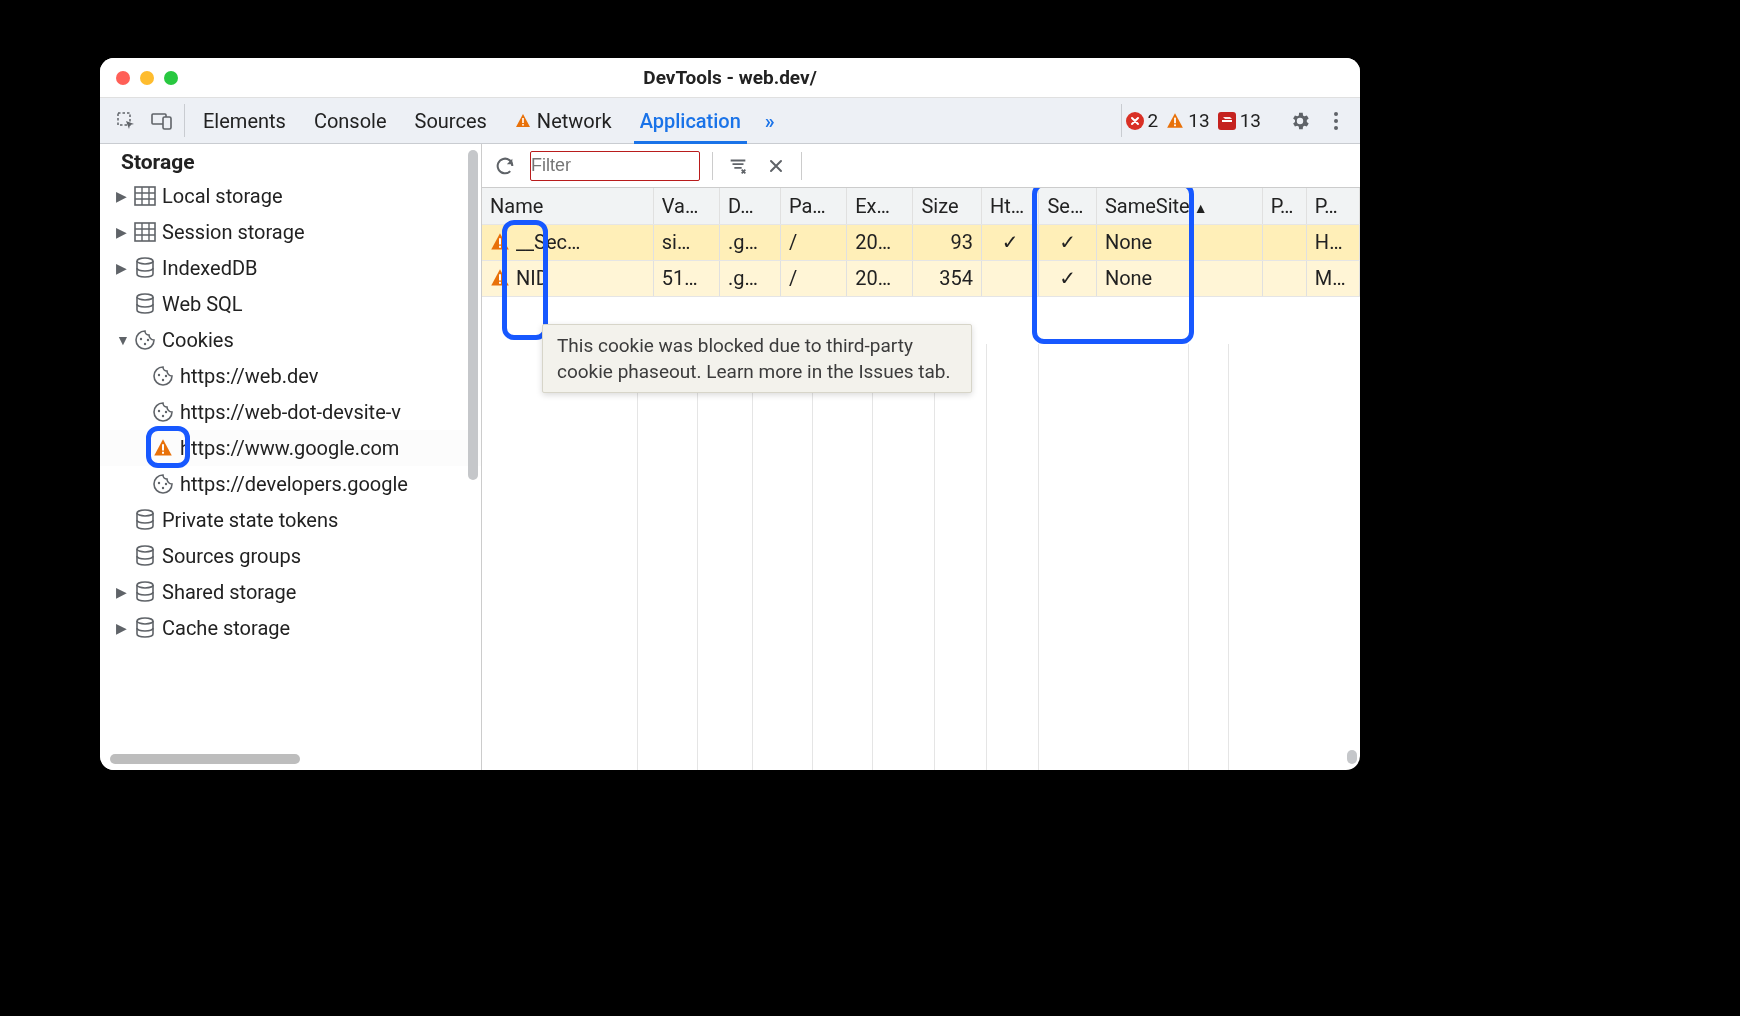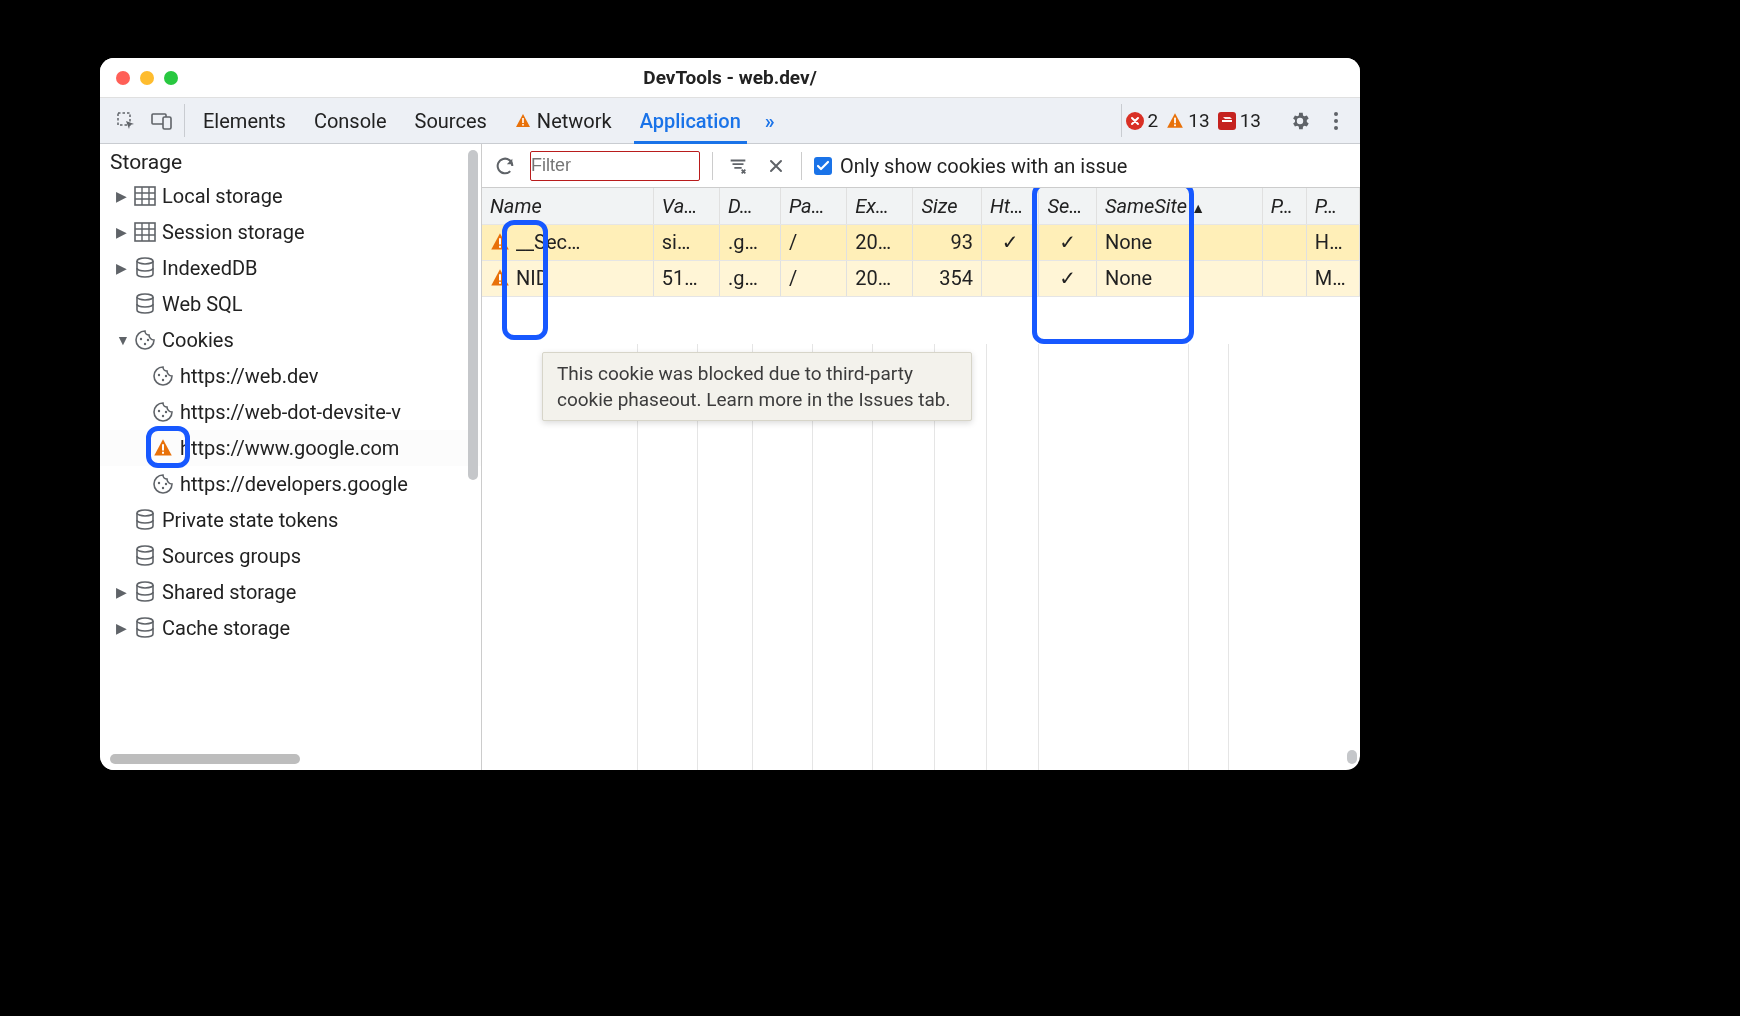--- a/index.html
+++ b/index.html
@@ -104,21 +104,21 @@
   .body { flex:1; display:flex; min-height:0;}
   .sidebar {
     width: 382px; min-width:382px;
     background: var(--bg-panel);
     border-right: 1px solid var(--border);
     overflow: hidden;
     display:flex; flex-direction:column;
     position: relative;
   }
   .sidebar-content { flex:1; overflow:hidden; padding-top:4px;}
-  .sb-heading { font-weight:400; padding: 2px 10px 4px; font-size:21px;}
+  .sb-heading { font-weight:700; padding: 2px 21px 4px; font-size:21px;}
   .tree { font-size:20px;}
   .tree-row {
     display:flex; align-items:center; height:36px;
     padding-left: 16px; gap:6px; white-space:nowrap; cursor:pointer;
     position: relative;
   }
   .tree-row.depth2 { padding-left: 52px;}
   .tree-row.selected { background: var(--bg-selected);}
   .tri {
     width:12px; display:inline-block; color:#5f6368; font-size:14px;
@@ -162,31 +162,31 @@
     border-collapse:collapse; width:100%; table-layout:fixed;
     font-size:20px;
   }
   table.cookie th, table.cookie td {
     border-right:1px solid #e0e0e0; border-bottom:1px solid #e5e5e5;
     padding: 4px 8px; text-align:left; white-space:nowrap;
     overflow:hidden; text-overflow:ellipsis; height:36px;
   }
   table.cookie thead th {
     background: var(--bg-header); font-weight:400;
-    position:sticky; top:0;font-style:italic;
+    position:sticky; top:0;
   }
   table.cookie td.num { text-align:right;}
   table.cookie td.center { text-align:center;}
   tbody tr.hl1 { background: var(--bg-row-highlight);}
   tbody tr.hl2 { background: var(--bg-row-highlight2);}
   .namecell { display:flex; align-items:center; gap:6px;}
   .sort-ind { font-size:14px; margin-left:4px;}
   
   .tooltip {
-    position:absolute; left:60px; top:164px;
+    position:absolute; left:60px; top:136px;
     background: var(--tooltip-bg);
     border:1px solid #d7d5c9; border-radius:2px;
     padding:8px 14px; width:430px;
     font-size:19px; color:#3c3c3c; line-height:1.35;
     box-shadow: 0 2px 6px rgba(0,0,0,0.15);
   }
   
   .gridfill {
     position:absolute; left:0; right:0; top:156px; bottom:0;
     pointer-events:none;
@@ -475,28 +475,20 @@
               <path stroke="#5f6368" stroke-width="2" fill="none" d="M4 6h16M6 10h12M8 14h8"></path>
               <path stroke="#5f6368" stroke-width="2" d="M16 16l4 4M20 16l-4 4"></path>
             </svg>
         </div>
         <div class="btn-icon">
           <svg width="18" height="18" viewBox="0 0 18 18">
               <path stroke="#5f6368" stroke-width="2" stroke-linecap="round" d="M4 4l10 10M14 4L4 14"></path>
             </svg>
         </div>
         <div class="fbar-sep"></div>
-        <label class="check">
-          <span class="checkbox">
-              <svg viewBox="0 0 14 14">
-                <path d="M2 7l3 3 7-7" stroke="#fff" stroke-width="2.2" fill="none" stroke-linecap="round" stroke-linejoin="round"></path>
-              </svg>
-            </span>
-          <span>Only show cookies with an issue</span>
-        </label>
       </div>
 
       <div class="table-wrap">
         <table class="cookie" id="cookie-table">
           <colgroup id="cg">
               <col style="width: 155px;">
               <col style="width: 60px;">
               <col style="width: 55px;">
               <col style="width: 60px;">
               <col style="width: 60px;">

